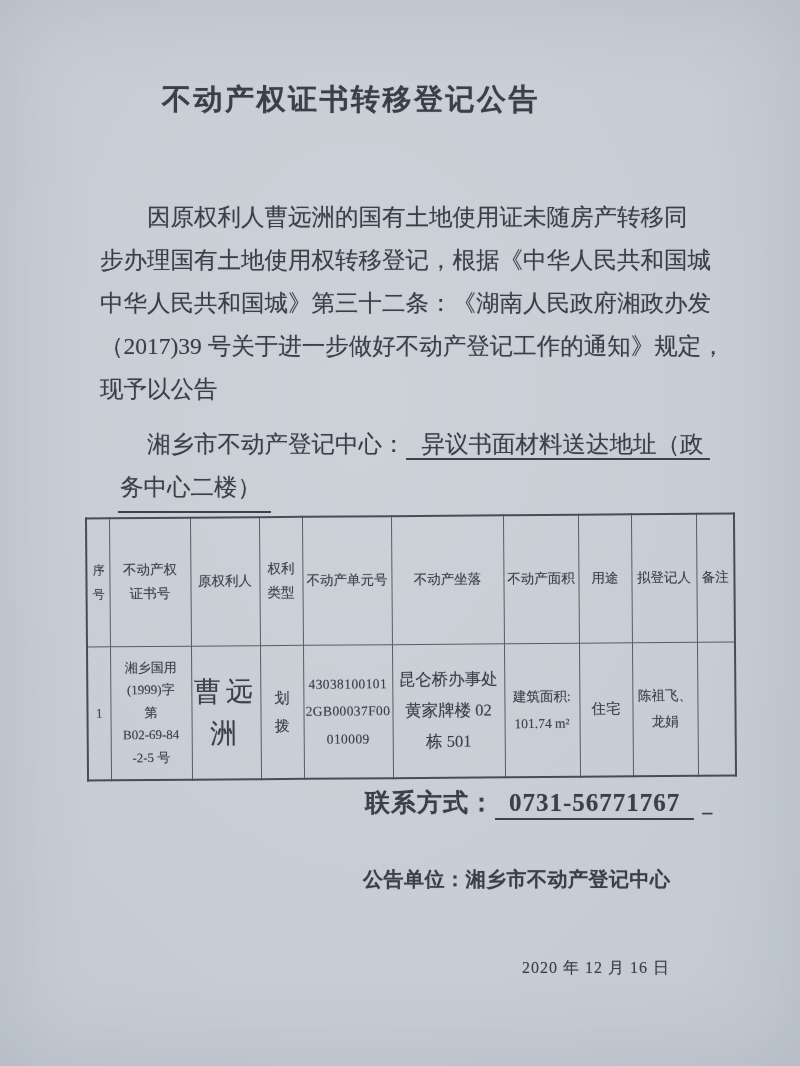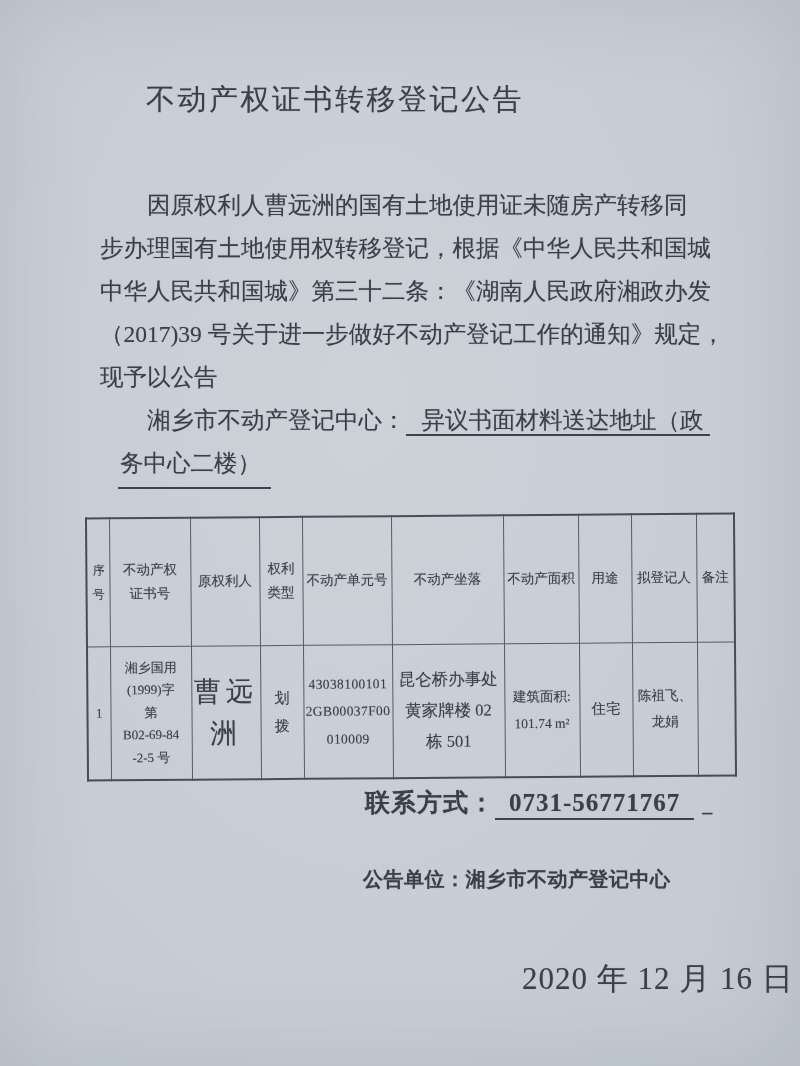--- a/index.html
+++ b/index.html
@@ -9,26 +9,26 @@
     background:#c7cdd4;
   }
   .sheet{
     position:relative;width:800px;height:1066px;
     background:radial-gradient(ellipse at 45% 38%, #cdd2d9 0%, #c8ced5 52%, #c2c9d1 100%);
     box-shadow:inset 0 0 90px rgba(85,95,110,0.14);
     color:#39404a;
     text-shadow:0 0 1px rgba(57,64,74,0.38);
   }
   .title{
-    position:absolute;top:80px;left:0;width:670px;
-    text-align:center;font-size:29px;font-weight:normal;letter-spacing:2.5px;
+    position:absolute;top:80px;left:16px;width:670px;
+    text-align:center;font-size:29px;font-weight:bold;letter-spacing:2.5px;
   }
   .para{position:absolute;top:184px;left:100px;width:640px;font-size:23.5px;}
   .para .pline{height:43px;line-height:43px;white-space:nowrap;}
-  .indent{text-indent:2em;}
+  .indent{text-indent:2em;margin-top:12px;}
   .uline{
     border-bottom:2px solid #3c434d;
     padding:0 6px 1px 16px;
   }
   .uline2{
     border-bottom:2px solid #3c434d;
     padding:0 10px 11px 2px;
   }
   .addr2{margin-left:18px;}
   table.announce{
@@ -62,21 +62,21 @@
     font-size:25px;font-weight:bold;letter-spacing:1px;white-space:nowrap;
   }
   .contact .uline{padding:0 14px 2px 14px;}
   .contact .tail{margin-left:8px;font-size:20px;}
   .issuer{
     position:absolute;top:866px;left:363px;
     font-size:20px;font-weight:bold;letter-spacing:0.5px;white-space:nowrap;
   }
   .datefoot{
     position:absolute;top:958px;left:522px;
-    font-size:31px;letter-spacing:1px;white-space:nowrap;
+    font-size:16px;letter-spacing:1px;white-space:nowrap;
   }
 </style>
 </head>
 <body>
 
 <div class="sheet">
 
   <div class="title" data-bind="page.title">不动产权证书转移登记公告</div>
 
   <div class="para">

